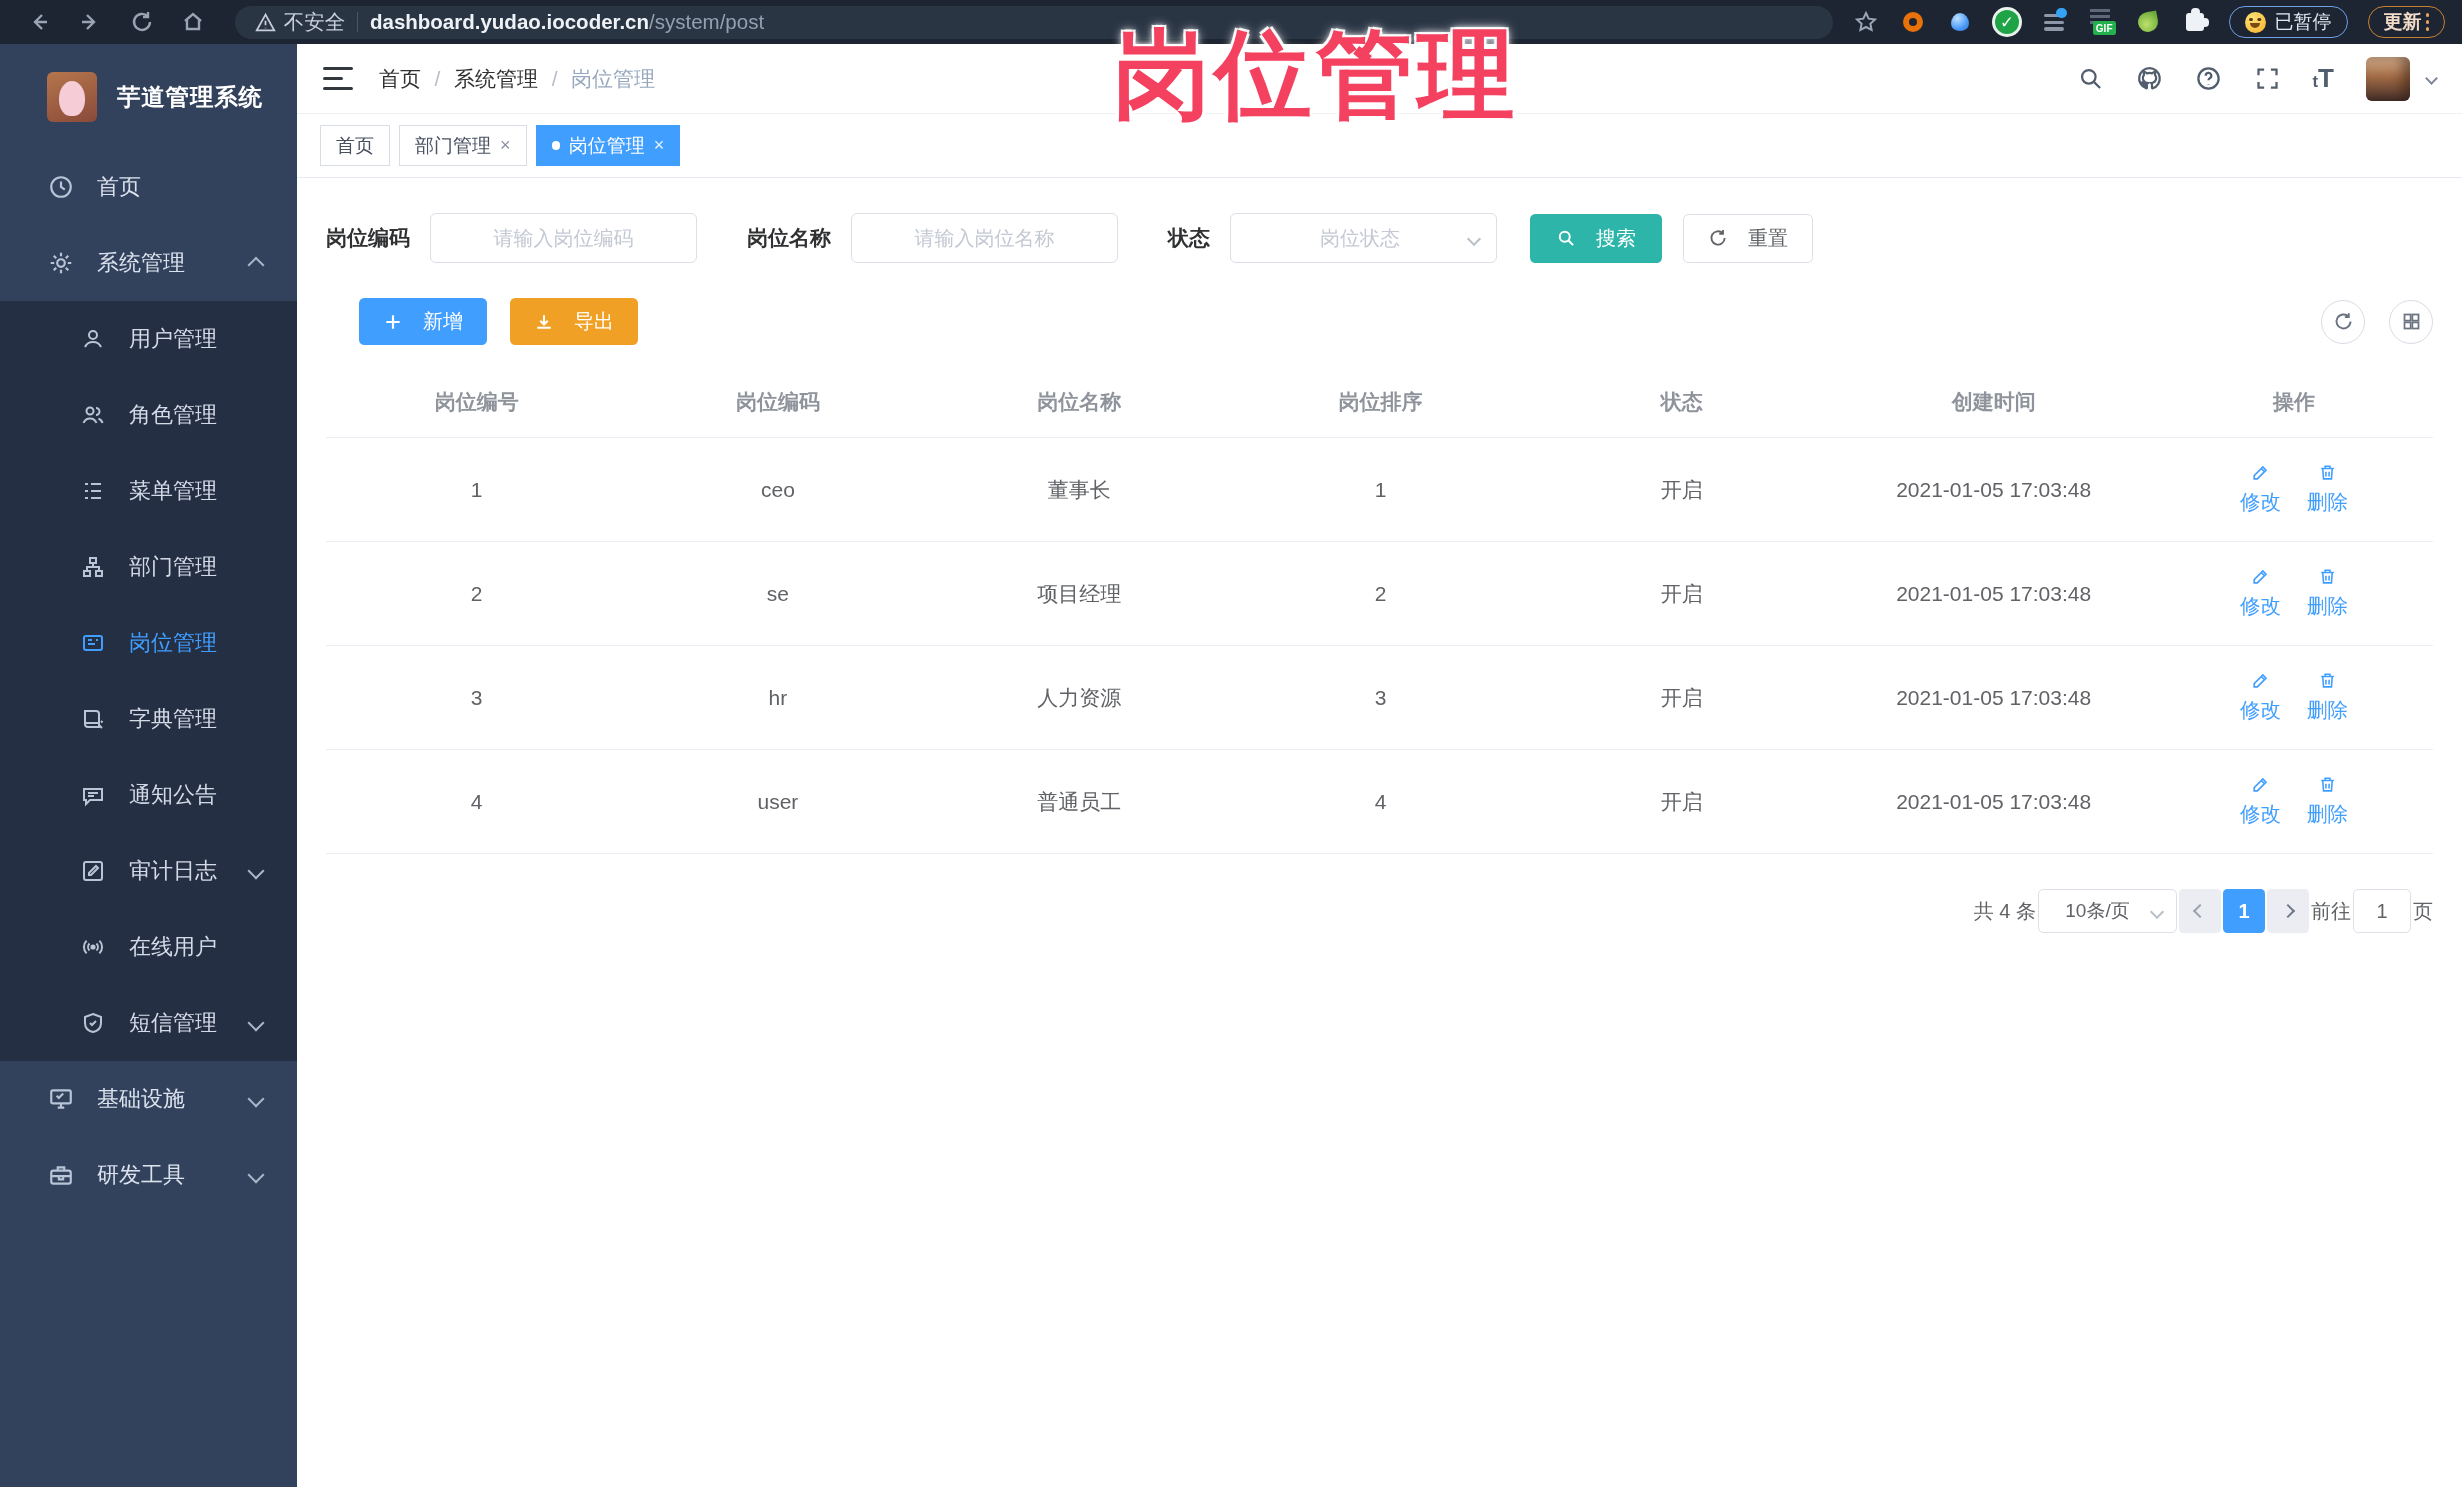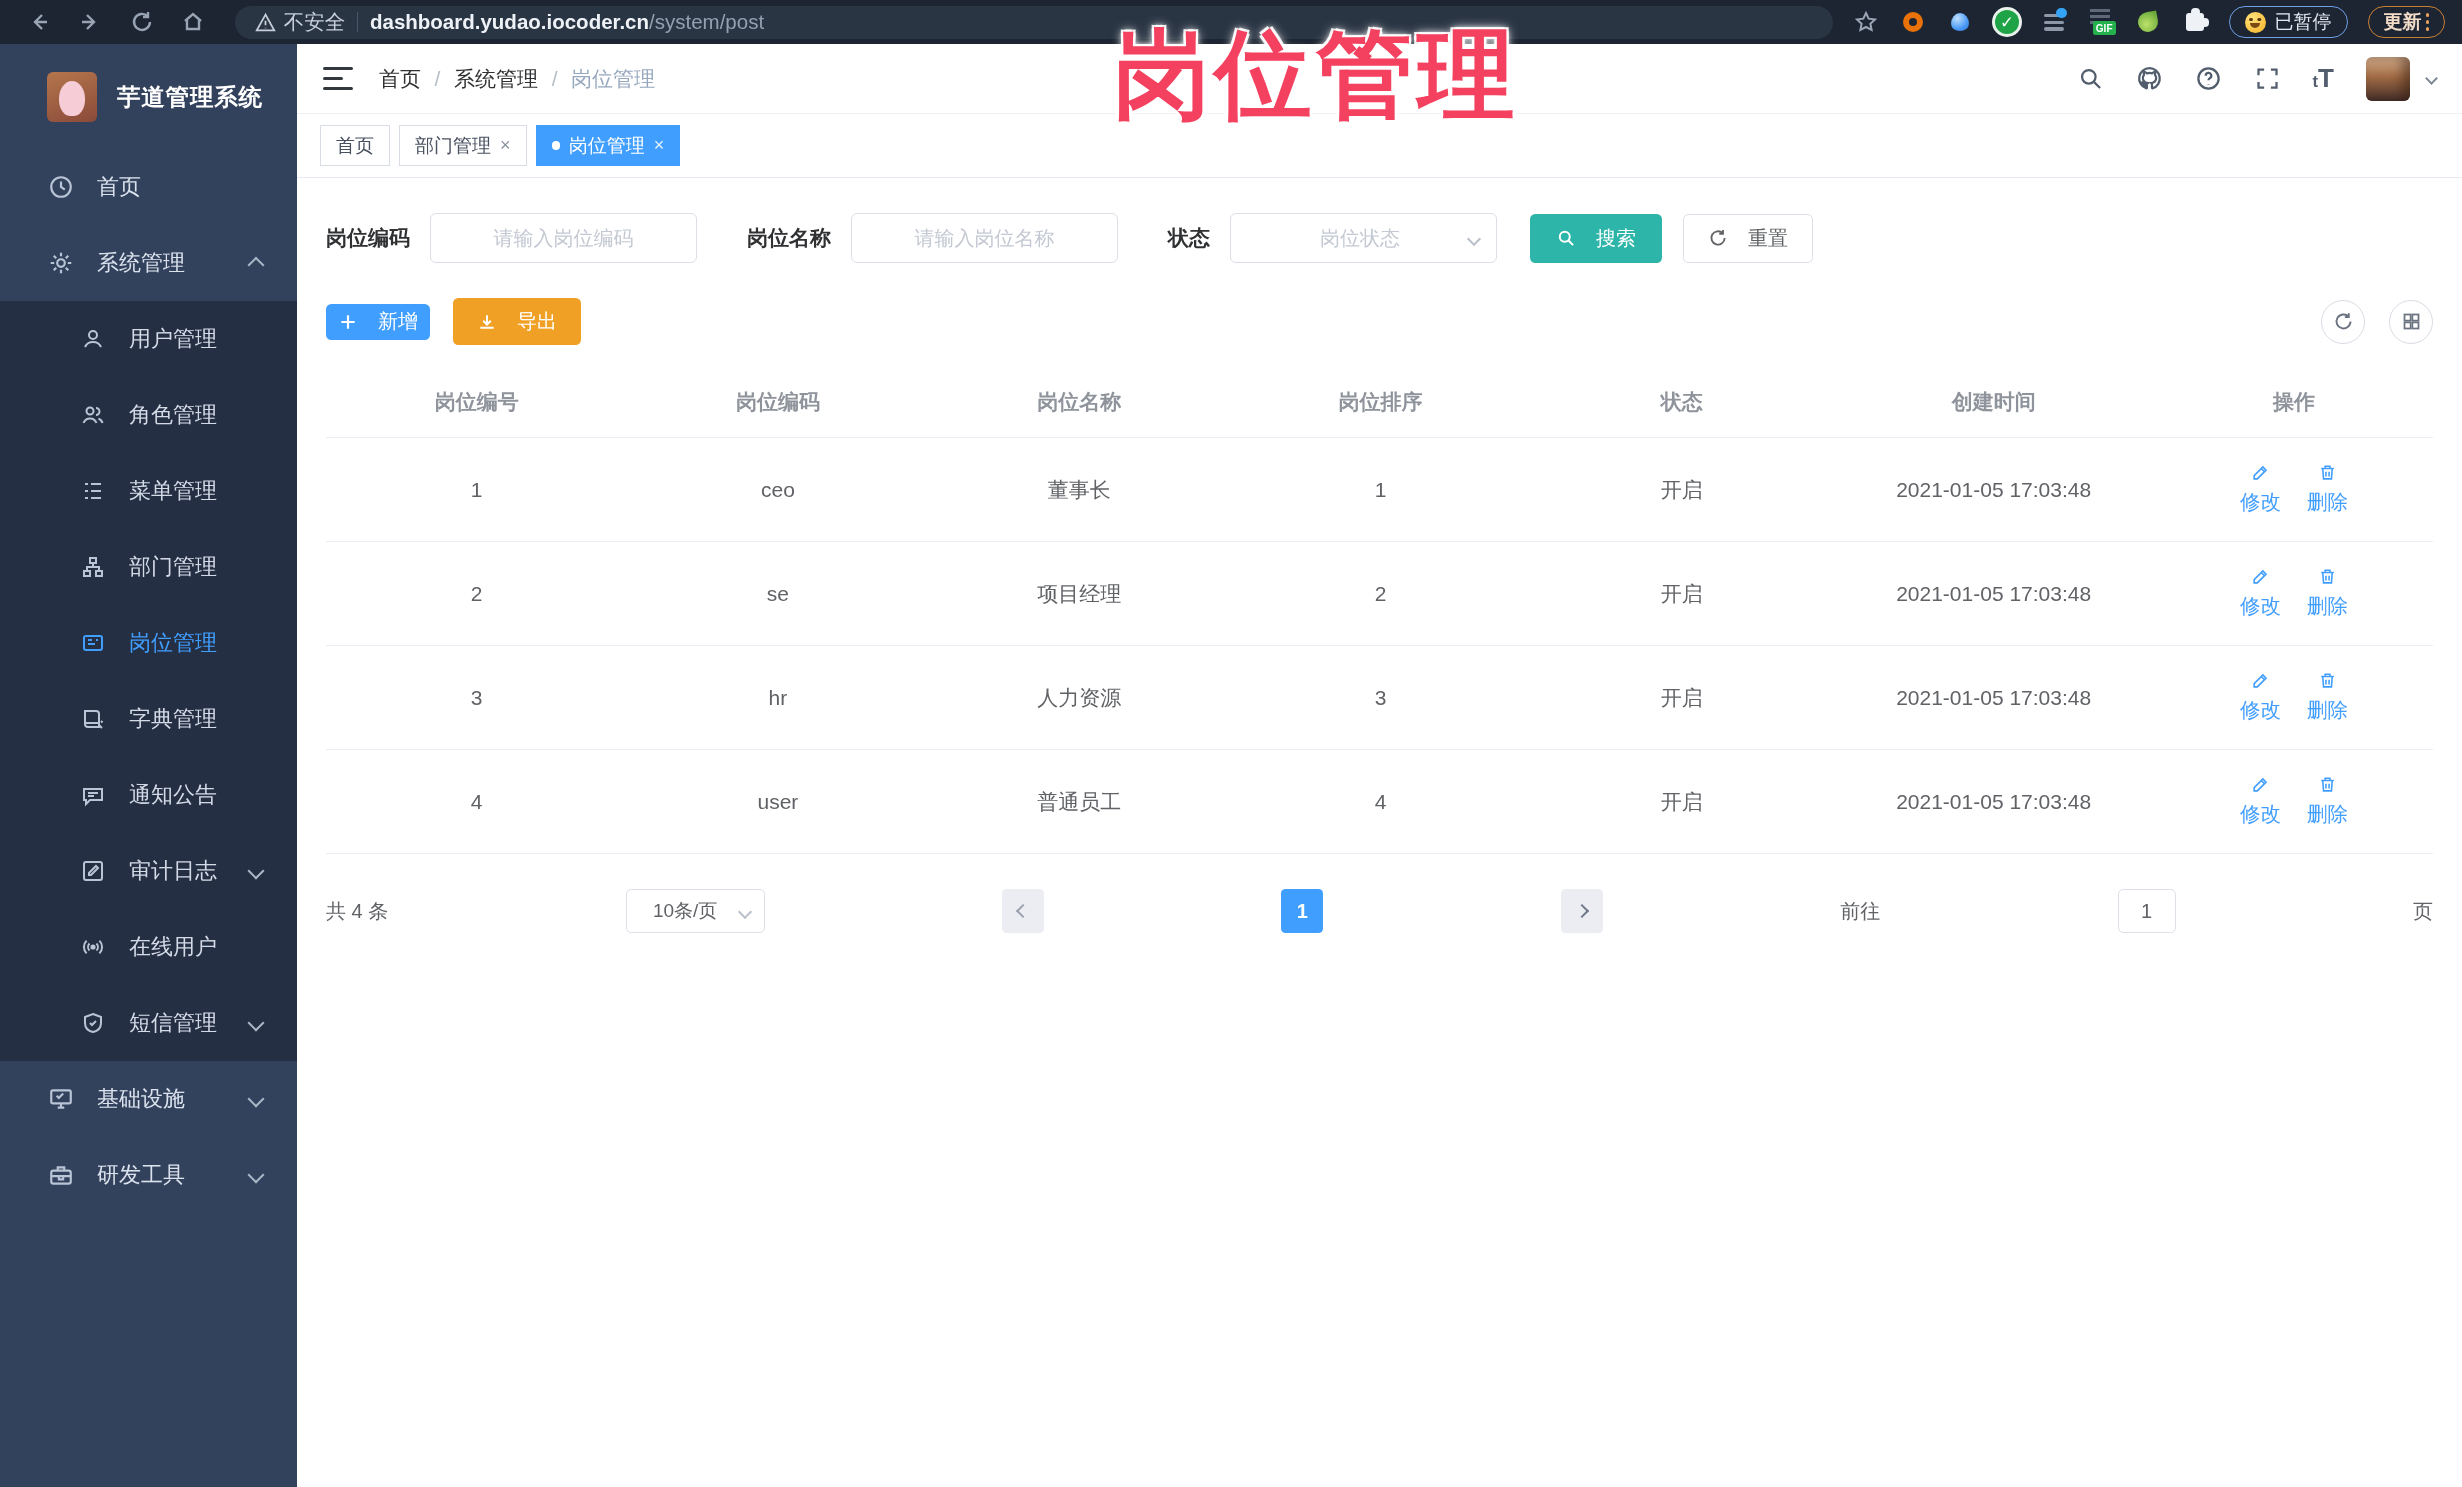--- a/index.html
+++ b/index.html
@@ -103,34 +103,34 @@
   .f-input::placeholder { color:#c3c8d2; }
   .gap-lg { width:50px; flex-shrink:0; }
   .f-select { position:relative; width:267px; }
   .f-select .f-input { width:100%; padding-right:45px;padding-left:38px; }
   .sel-chev { position:absolute; right:18px; top:20.5px; width:10px; height:10px; border-right:2.3px solid #b9bfc9; border-bottom:2.3px solid #b9bfc9; transform:rotate(45deg); pointer-events:none; }
   .btn { height:49px; border:none; border-radius:5.3px; display:inline-flex; align-items:center; justify-content:space-between; gap:20px; font-size:20px; cursor:pointer; font-family:inherit; white-space:nowrap; }
   .btn svg { width:20px; height:20px; }
   .btn-search { background:#2cb5a8; color:#fff; padding:0 26px; margin-left:33px; }
   .btn-reset { background:#fff; color:#606266; border:0.8px solid #dcdfe6; padding:0 24px; margin-left:21px; }
   .toolbar-row { display:flex; align-items:center; margin-bottom:23px; }
-  .btn-add { background:#409eff; color:#fff; padding:0 12px; height:36px; }
+  .btn-add { background:#409eff; color:#fff; padding:0 24px; height:47px;margin-left:33px; }
   .btn-export { background:#f0a125; color:#fff; padding:0 24px; height:47px; margin-left:23px; }
   .tool-right { margin-left:auto; display:flex; align-items:center; gap:24px; }
   .circle-btn { width:44px; height:44px; border-radius:50%; border:0.8px solid #d9dce3; background:#fff; display:flex; align-items:center; justify-content:center; color:#6b7280; cursor:pointer; }
   .circle-btn svg { width:21px; height:21px; }
 
   table.grid { width:100%; border-collapse:collapse; }
   table.grid th { font-size:21px; font-weight:bold; color:#8f939b; padding:20px 0 21px; border-bottom:0.8px solid #ebeef5; text-align:center; }
   table.grid td { font-size:21px; color:#606266; padding:25px 0; border-bottom:0.8px solid #ebeef5; text-align:center; }
   .op-link { color:#409eff; font-size:20.5px; display:inline-flex; align-items:center; gap:6px; cursor:pointer;flex-direction:column; }
   .op-link + .op-link { margin-left:26px; }
   .op-link svg { width:19px; height:19px; }
 
-  .pager { display:flex; align-items:center; justify-content:space-between; gap:2px; margin-top:35px; font-size:20px; color:#606266; }
+  .pager { display:flex; align-items:center; justify-content:flex-end; gap:2px; margin-top:35px; font-size:20px; color:#606266; }
   .pg-select { position:relative; width:139px; }
   .pg-select .box { width:100%; height:44px; border:0.8px solid #dcdfe6; border-radius:5.3px; display:flex; align-items:center; justify-content:center; color:#606266; font-size:19px; padding-right:20px; }
   .pg-select .sel-chev { top:18px; right:15px; }
   .pg-btn { width:42px; height:44px; border-radius:4.5px; background:#ecedf3; display:flex; align-items:center; justify-content:center; cursor:pointer; }
   .pg-btn .chv { width:10px; height:10px; border-right:2.3px solid #9aa0ad; border-bottom:2.3px solid #9aa0ad; }
   .pg-btn .chv.left { transform:rotate(135deg); }
   .pg-btn .chv.right { transform:rotate(-45deg); border-color:#707889; }
   .pg-cur { width:42px; height:44px; border-radius:4.5px; background:#409eff; color:#fff; font-weight:bold; display:flex; align-items:center; justify-content:center; font-size:20px; cursor:pointer; }
   .goto-input { width:58px; height:44px; border:0.8px solid #dcdfe6; border-radius:5.3px; text-align:center; font-size:20px; color:#606266; outline:none; font-family:inherit; }
 

